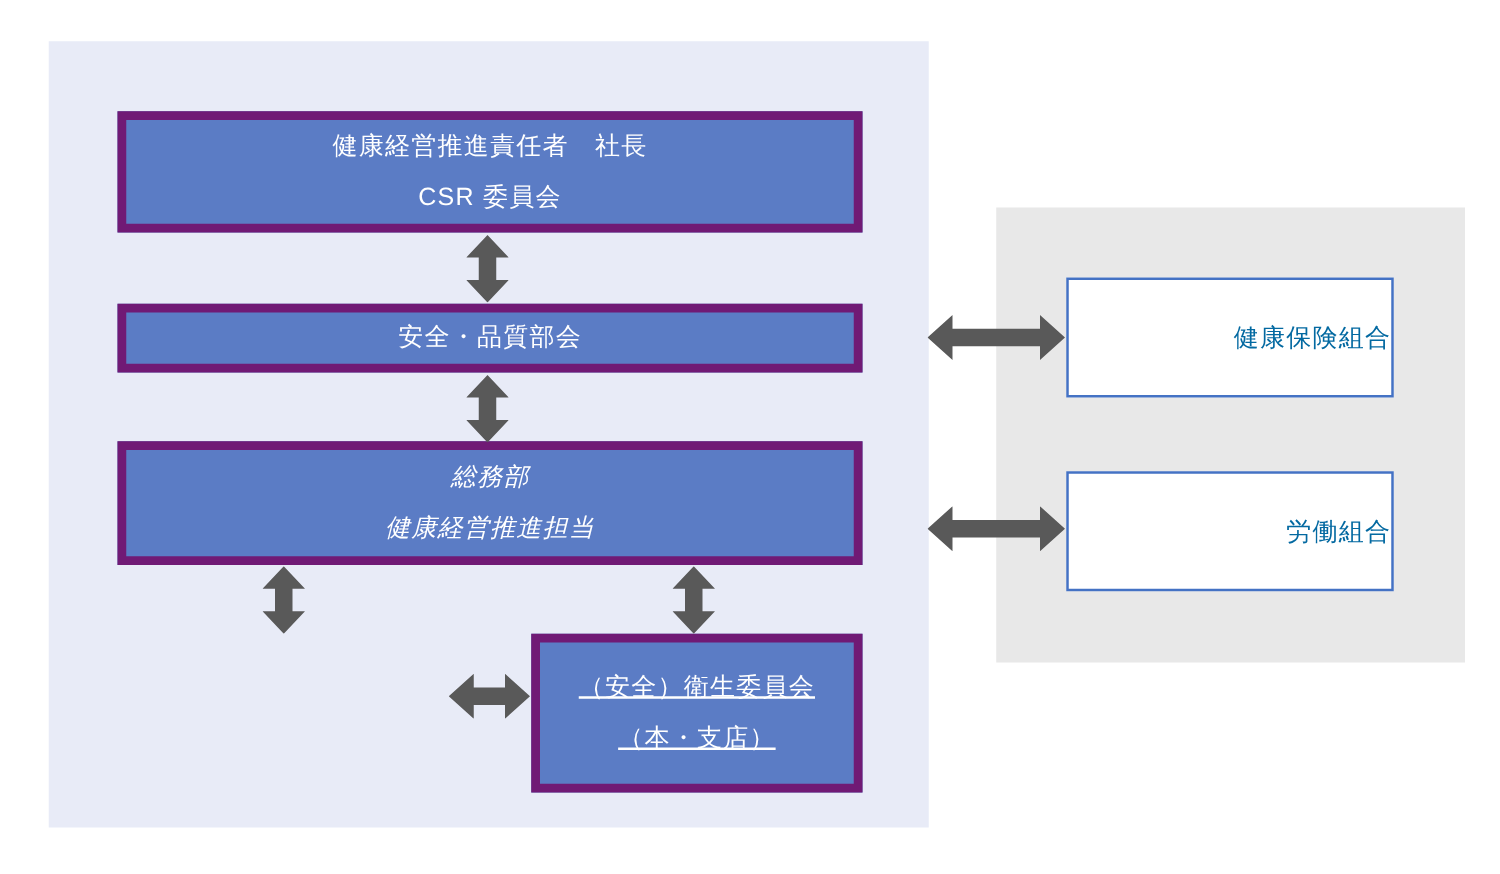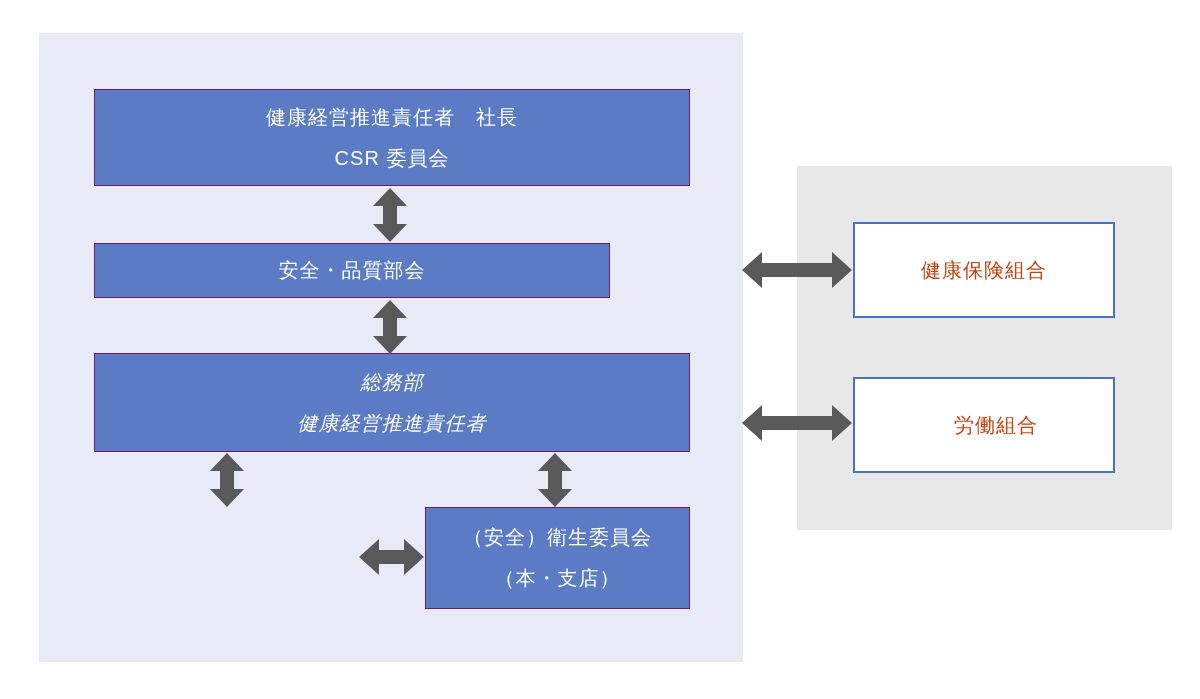--- a/index.html
+++ b/index.html
@@ -16,72 +16,72 @@
     left: 39px; top: 33px; width: 704px; height: 629px;
     background: #e8ebf7;
   }
   .panel-right {
     left: 797px; top: 166px; width: 375px; height: 364px;
     background: #e8e8e8;
   }
   .bluebox {
     position: absolute;
     background: #5b7cc5;
-    border: 1px solid #701a75;
+    border: 7px solid #701a75;
     box-sizing: border-box;
     display: flex;
     flex-direction: column;
     align-items: center;
     justify-content: center;
     color: #ffffff;
     font-size: 20px;
     line-height: 2.05;
     text-align: center;
     letter-spacing: 1px;
   }
   .whitebox {
     position: absolute;
     background: #ffffff;
     border: 2px solid #4472c4;
     box-sizing: border-box;
     display: flex;
     align-items: center;
-    justify-content: center;
-    color: #c2410c;
+    justify-content: flex-end;
+    color: #0369a1;
     font-size: 20px;
     text-align: center;
     letter-spacing: 1px;
   }
   .arrow { position: absolute; display: block; }
   .arrow polygon { fill: #595959; }
 </style>
 </head>
 <body>
 
 <div class="canvas">
 
   <div class="panel panel-left"></div>
   <div class="panel panel-right"></div>
 
   <div class="bluebox" style="left:94px; top:89px; width:596px; height:97px;">
     <span>健康経営推進責任者　社長</span>
     <span>CSR 委員会</span>
   </div>
 
-  <div class="bluebox" style="left:94px; top:243px; width:516px; height:55px;">
+  <div class="bluebox" style="left:94px; top:243px; width:596px; height:55px;">
     <span>安全・品質部会</span>
   </div>
 
   <div class="bluebox" style="left:94px; top:353px; width:596px; height:99px;font-style:italic;">
     <span>総務部</span>
-    <span>健康経営推進責任者</span>
+    <span>健康経営推進担当</span>
   </div>
 
 
-  <div class="bluebox" style="left:425px; top:507px; width:265px; height:102px;">
+  <div class="bluebox" style="left:425px; top:507px; width:265px; height:127px;text-decoration:underline;">
     <span>（安全）衛生委員会</span>
     <span>（本・支店）</span>
   </div>
 
   <div class="whitebox" style="left:853px; top:222px; width:262px; height:96px;">
     <span>健康保険組合</span>
   </div>
 
   <div class="whitebox" style="left:853px; top:377px; width:262px; height:96px;padding-left:24px;">
     <span>労働組合</span>

